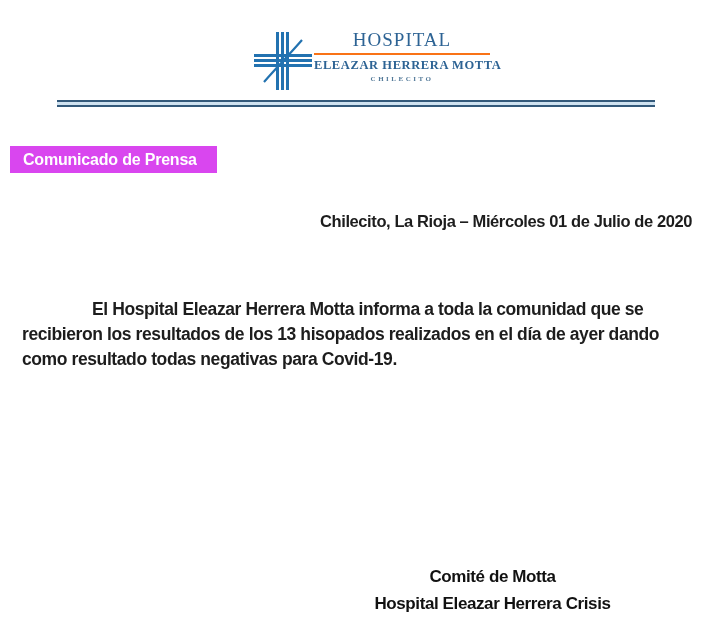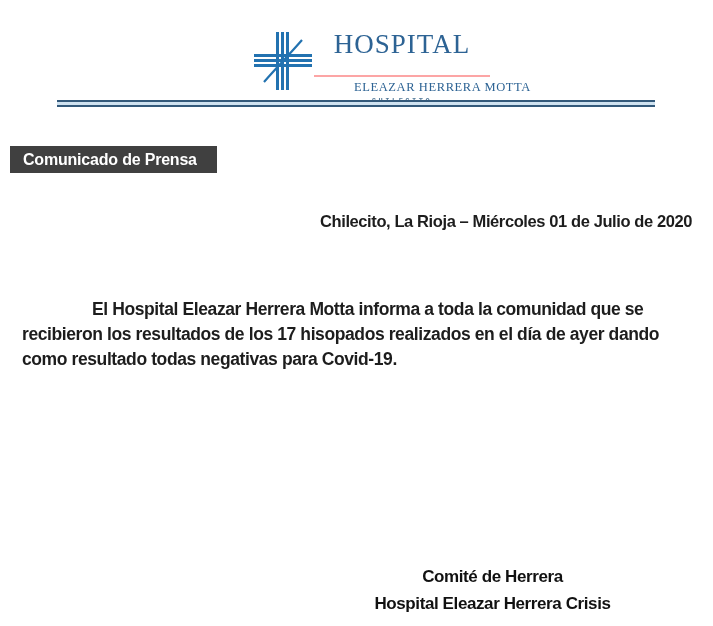--- a/index.html
+++ b/index.html
@@ -13,47 +13,47 @@
 
   
   .logo-wrap{
     position:absolute;top:30px;left:254px;
     display:flex;align-items:flex-start;
   }
   .cross-icon{width:58px;height:58px;flex:0 0 auto;margin-top:2px;}
   .logo-text{margin-left:2px;width:176px;text-align:center;}
   .logo-title{
     font-family:"Liberation Serif", serif;
-    font-size:27px;font-weight:400;letter-spacing:1px;
+    font-size:19px;font-weight:400;letter-spacing:1px;
     color:#2d6394;line-height:1.05;
-    border-bottom:2px solid #fca5a5;
-    padding-bottom:17px;
+    border-bottom:2px solid #f97316;
+    padding-bottom:3px;
   }
   .logo-subtitle{
     font-family:"Liberation Serif", serif;
-    font-size:12.5px;font-weight:400;letter-spacing:0.6px;
-    color:#2d6394;margin-top:3px;white-space:nowrap;margin-left:40px;
+    font-size:12.5px;font-weight:700;letter-spacing:0.6px;
+    color:#2d6394;margin-top:3px;white-space:nowrap;
   }
   .logo-location{
-    font-family:Liberation Mono, monospace;
+    font-family:Liberation Serif, serif;
     font-size:7px;font-weight:600;letter-spacing:2.5px;
     color:#547a99;margin-top:2px;
   }
   .double-rule{
     position:absolute;left:57px;top:100px;width:598px;height:3px;
     background:#cfe2f0;
     border-top:2px solid #33597a;
     border-bottom:2px solid #33597a;
   }
 
   
   .press-label{
     position:absolute;left:10px;top:146px;
     width:207px;height:27px;
-    background:#404040;
+    background:#d946ef;
     color:#ffffff;
     display:flex;align-items:center;
     padding-left:13px;box-sizing:border-box;
     font-size:16px;font-weight:700;letter-spacing:-0.2px;
   }
 
   
   .dateline{
     position:absolute;left:320px;top:212px;
     font-size:16.5px;font-weight:700;color:#1d1d1d;
@@ -104,20 +104,20 @@
   </div>
 
   <div class="double-rule"></div>
 
   <div class="press-label">
     <span>Comunicado de Prensa</span>
   </div>
 
   <div class="dateline">Chilecito, La Rioja – Miércoles 01 de Julio de 2020</div>
 
-  <div class="body-par">El Hospital Eleazar Herrera Motta informa a toda la comunidad que se recibieron los resultados de los 17 hisopados realizados en el día de ayer dando como resultado todas negativas para Covid-19.</div>
+  <div class="body-par">El Hospital Eleazar Herrera Motta informa a toda la comunidad que se recibieron los resultados de los 13 hisopados realizados en el día de ayer dando como resultado todas negativas para Covid-19.</div>
 
   <div class="signature">
-    <div class="sig-line">Comité de Herrera</div>
+    <div class="sig-line">Comité de Motta</div>
     <div class="sig-line">Hospital Eleazar Herrera Crisis</div>
   </div>
 
 </div>
 
 </body></html>

